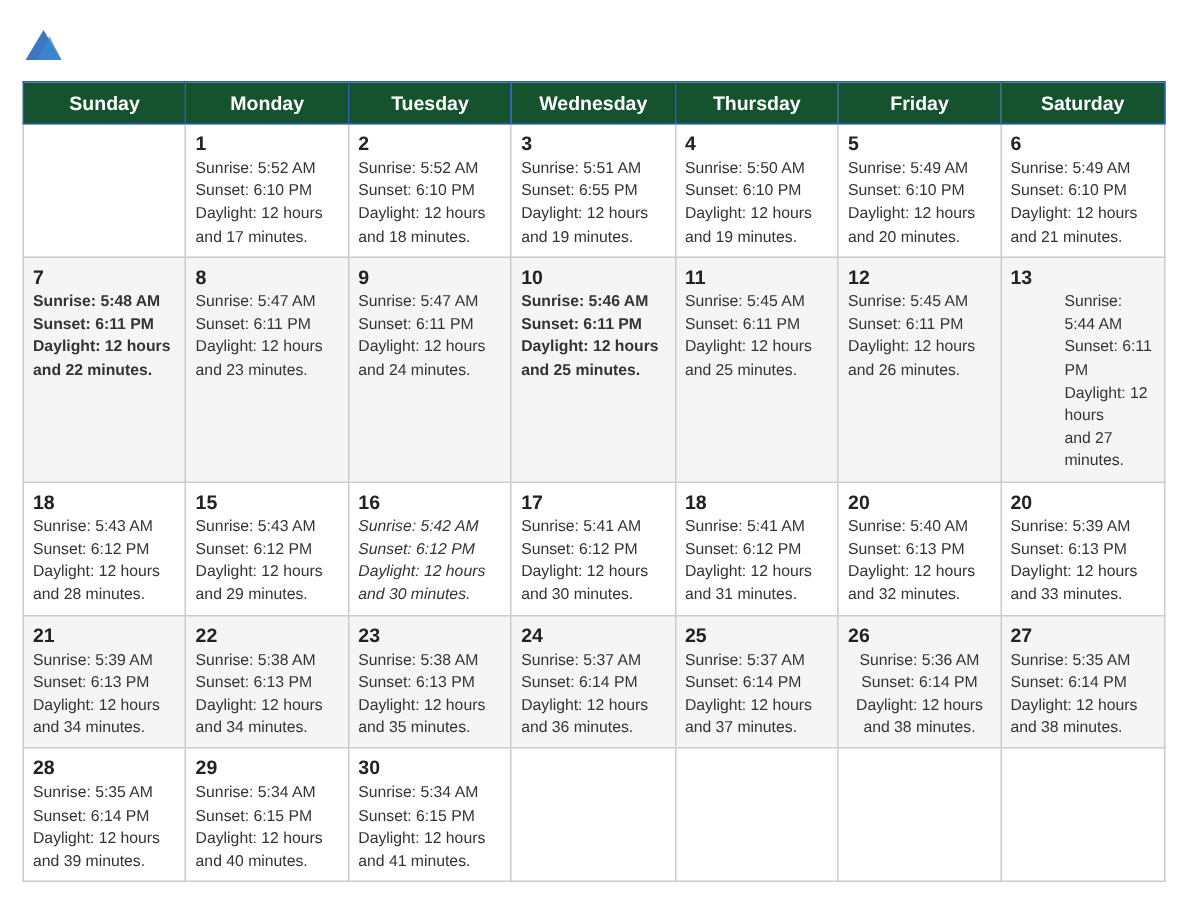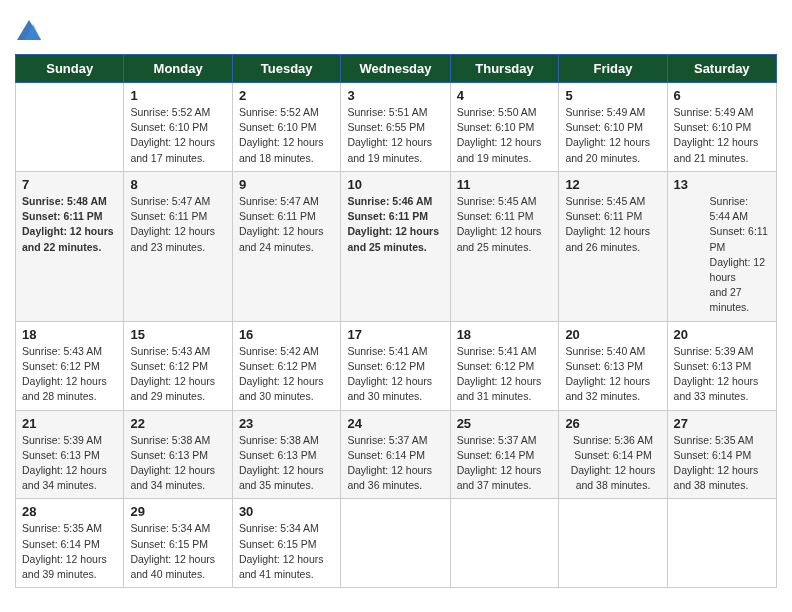--- a/index.html
+++ b/index.html
@@ -228,21 +228,21 @@
         </td>
         <td>
           <span class="day-number">15</span>
           <div class="day-info" style="white-space: pre-line;">Sunrise: 5:43 AM
 Sunset: 6:12 PM
 Daylight: 12 hours
 and 29 minutes.</div>
         </td>
         <td>
           <span class="day-number">16</span>
-          <div class="day-info" style="white-space: pre-line;">Sunrise: 5:42 AM
+          <div class="day-info" style="white-space: pre-line; font-style: italic;">Sunrise: 5:42 AM
 Sunset: 6:12 PM
 Daylight: 12 hours
 and 30 minutes.</div>
         </td>
         <td>
           <span class="day-number">17</span>
           <div class="day-info" style="white-space: pre-line;">Sunrise: 5:41 AM
 Sunset: 6:12 PM
 Daylight: 12 hours
 and 30 minutes.</div>

